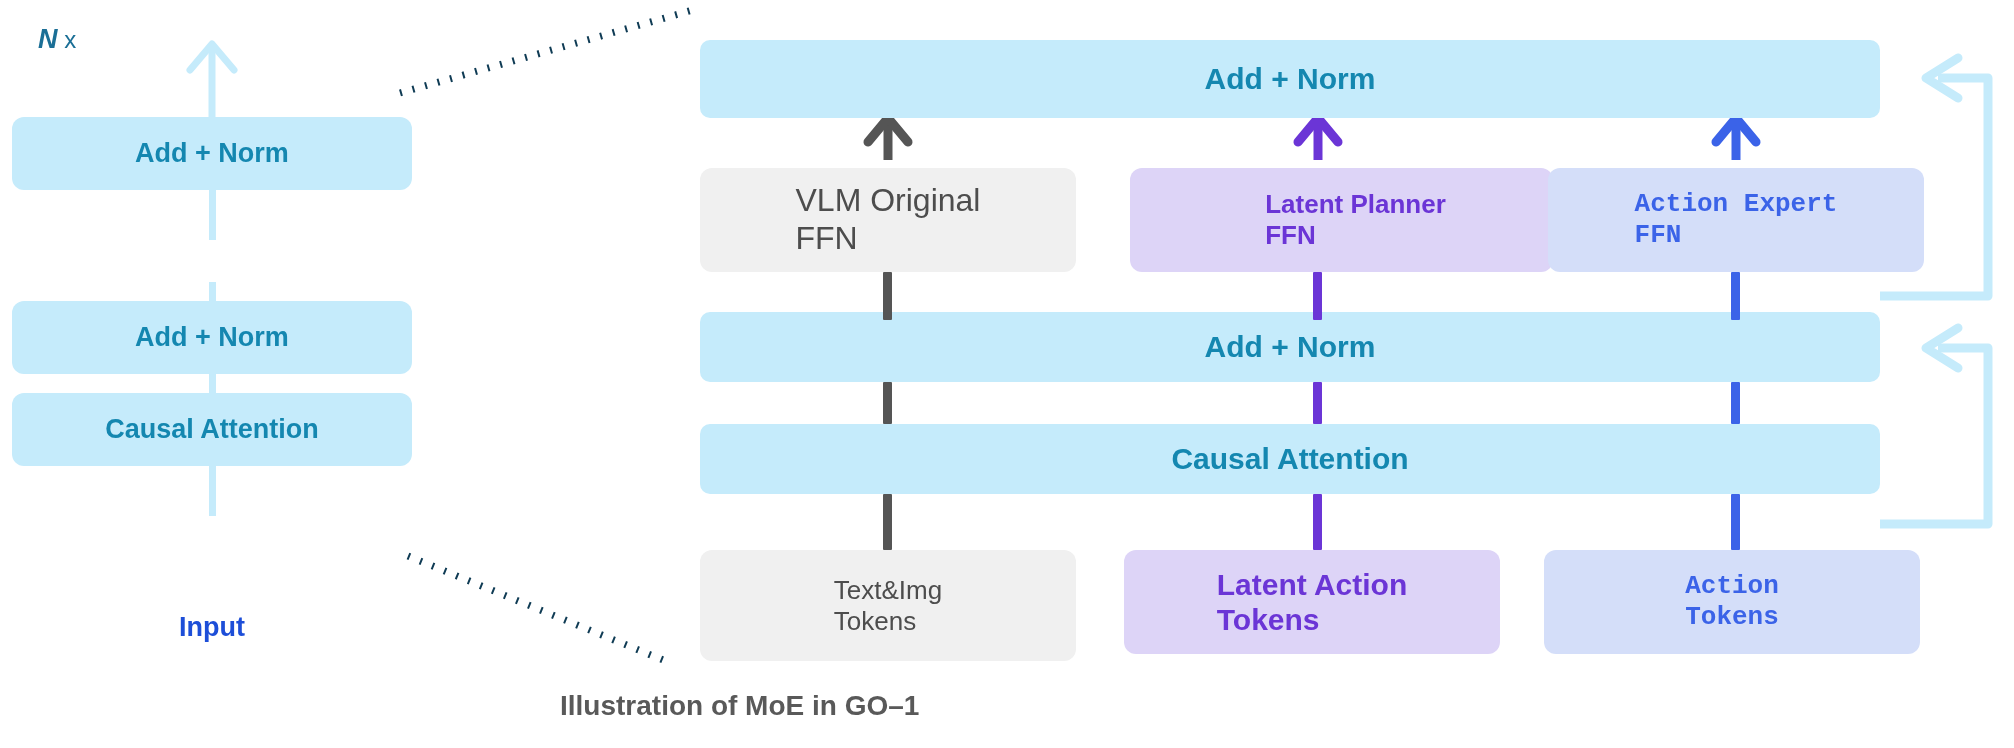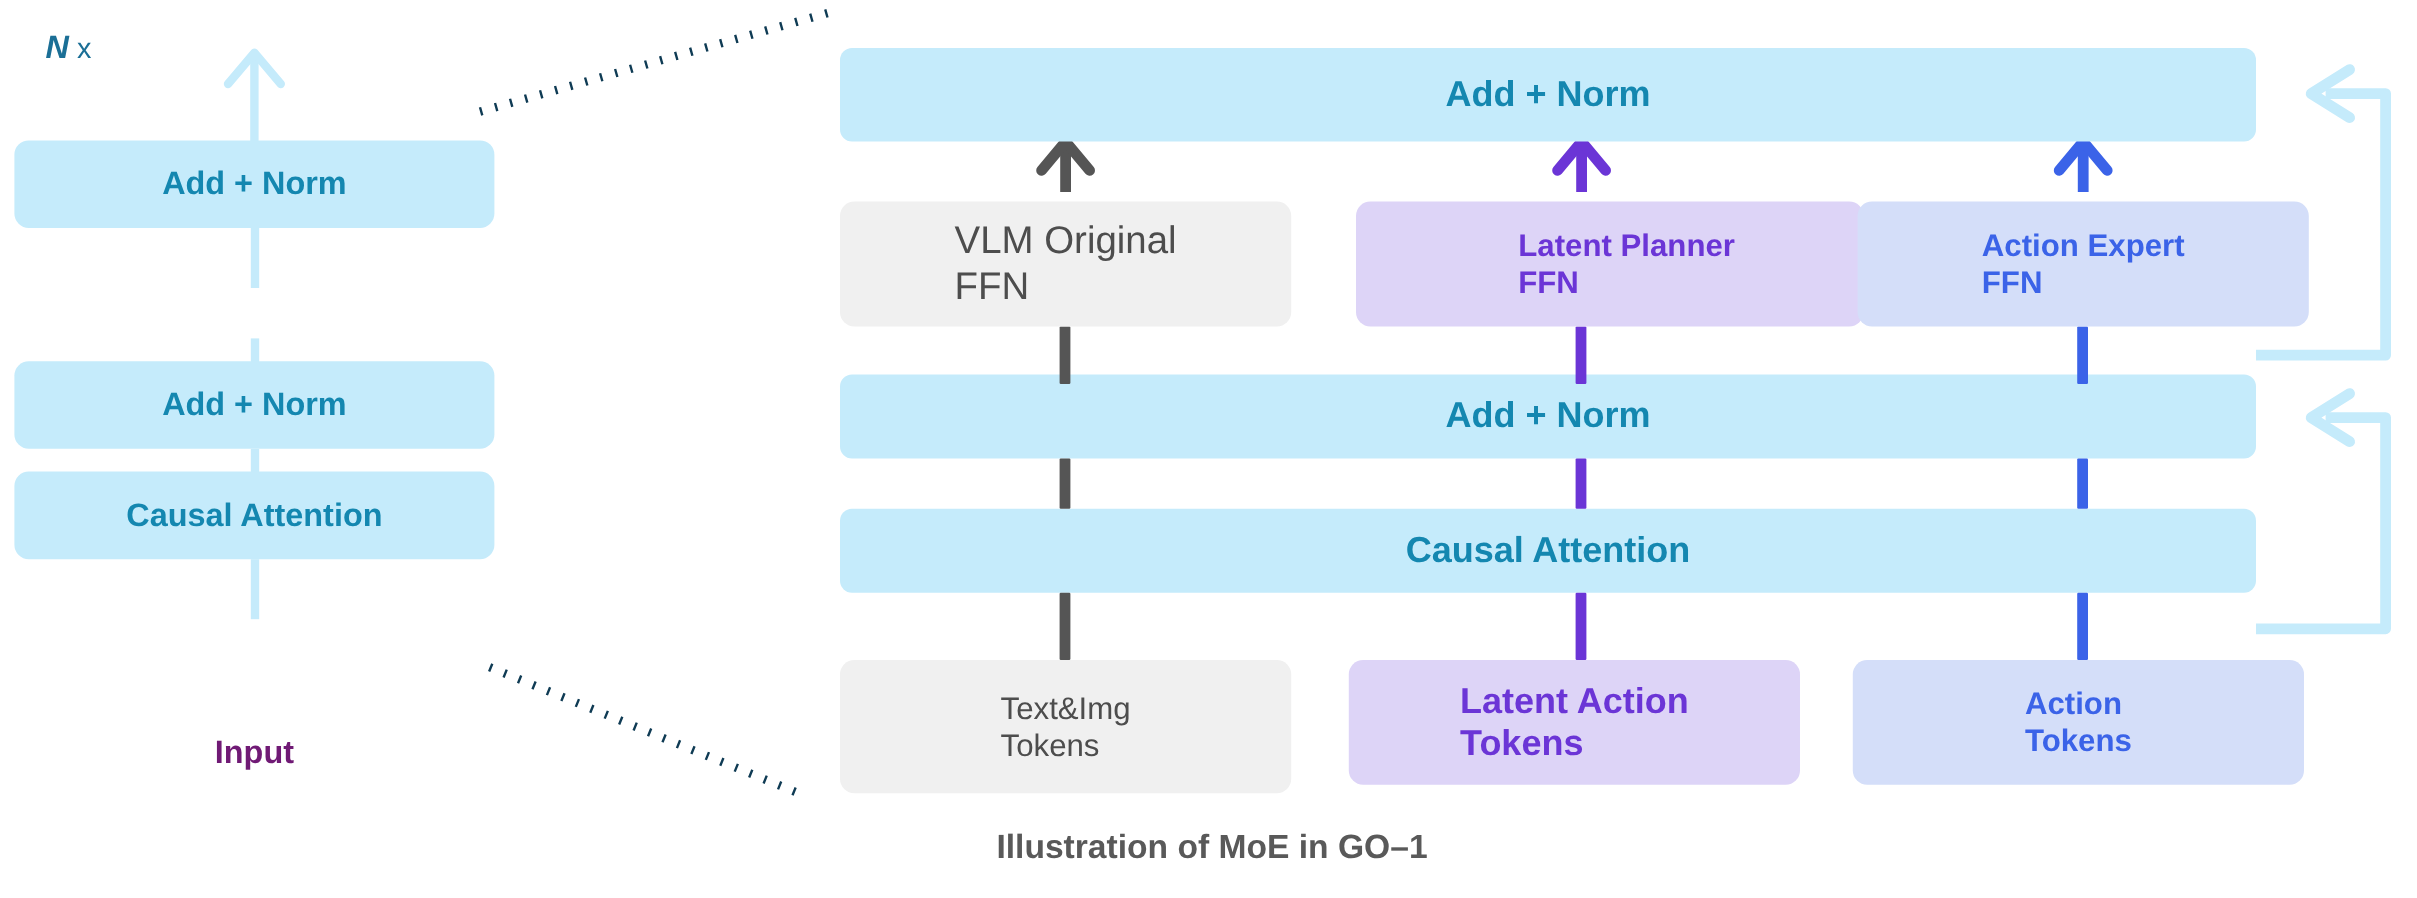--- a/index.html
+++ b/index.html
@@ -5,43 +5,43 @@
   html,body{margin:0;padding:0;background:#ffffff;}
   body{font-family:"Liberation Sans","DejaVu Sans",sans-serif;}
   #stage{position:relative;width:2014px;height:748px;background:#ffffff;overflow:hidden;}
 
   
   .box{position:absolute;display:flex;align-items:center;justify-content:center;
        text-align:left;border-radius:10px;box-sizing:border-box;line-height:1.18;}
   .cyan{background:#c5ebfb;color:#1487b0;font-weight:bold;}
   .grey{background:#f0f0f0;color:#4d4d4d;font-weight:normal;}
   .purple{background:#ddd4f7;color:#6b35d6;font-weight:bold;}
-  .blue{background:#d4def9;color:#3b63e8;font-weight:bold;}
+  .blue{background:#d4def9;color:#3b63e8;font-weight:bold;font-family:Liberation Mono, monospace;}
 
   
   .lbox{width:400px;left:12px;font-size:27px;border-radius:12px;}
 
   .nx{position:absolute;left:38px;top:24px;font-size:27px;color:#1b6f96;white-space:nowrap;}
   .nx i{font-style:italic;font-weight:bold;}
   .nx span{font-weight:normal;font-style:normal;font-size:24px;}
 
   .inputlbl{position:absolute;left:12px;width:400px;top:612px;text-align:center;
-            font-size:27px;font-weight:bold;color:#701a75;}
+            font-size:27px;font-weight:bold;color:#1d4ed8;}
 
   
   .vline{position:absolute;background:#c5ebfb;width:7px;}
   .vgrey{position:absolute;background:#555555;width:9px;border-radius:1px;}
   .vpurple{position:absolute;background:#6b35d6;width:9px;border-radius:1px;}
   .vblue{position:absolute;background:#3b63e8;width:9px;border-radius:1px;}
 
   
   #ov{position:absolute;left:0;top:0;width:2014px;height:748px;pointer-events:none;}
 
   
-  .caption{position:absolute;left:560px;top:690px;width:900px;text-align:center;
+  .caption{position:absolute;left:560px;top:690px;width:900px;text-align:left;
            font-size:28px;font-weight:bold;color:#595959;}
 </style>
 </head>
 <body>
 
 <div id="stage">
 
   <svg id="ov" viewBox="0 0 2014 748">
 
     <g>

